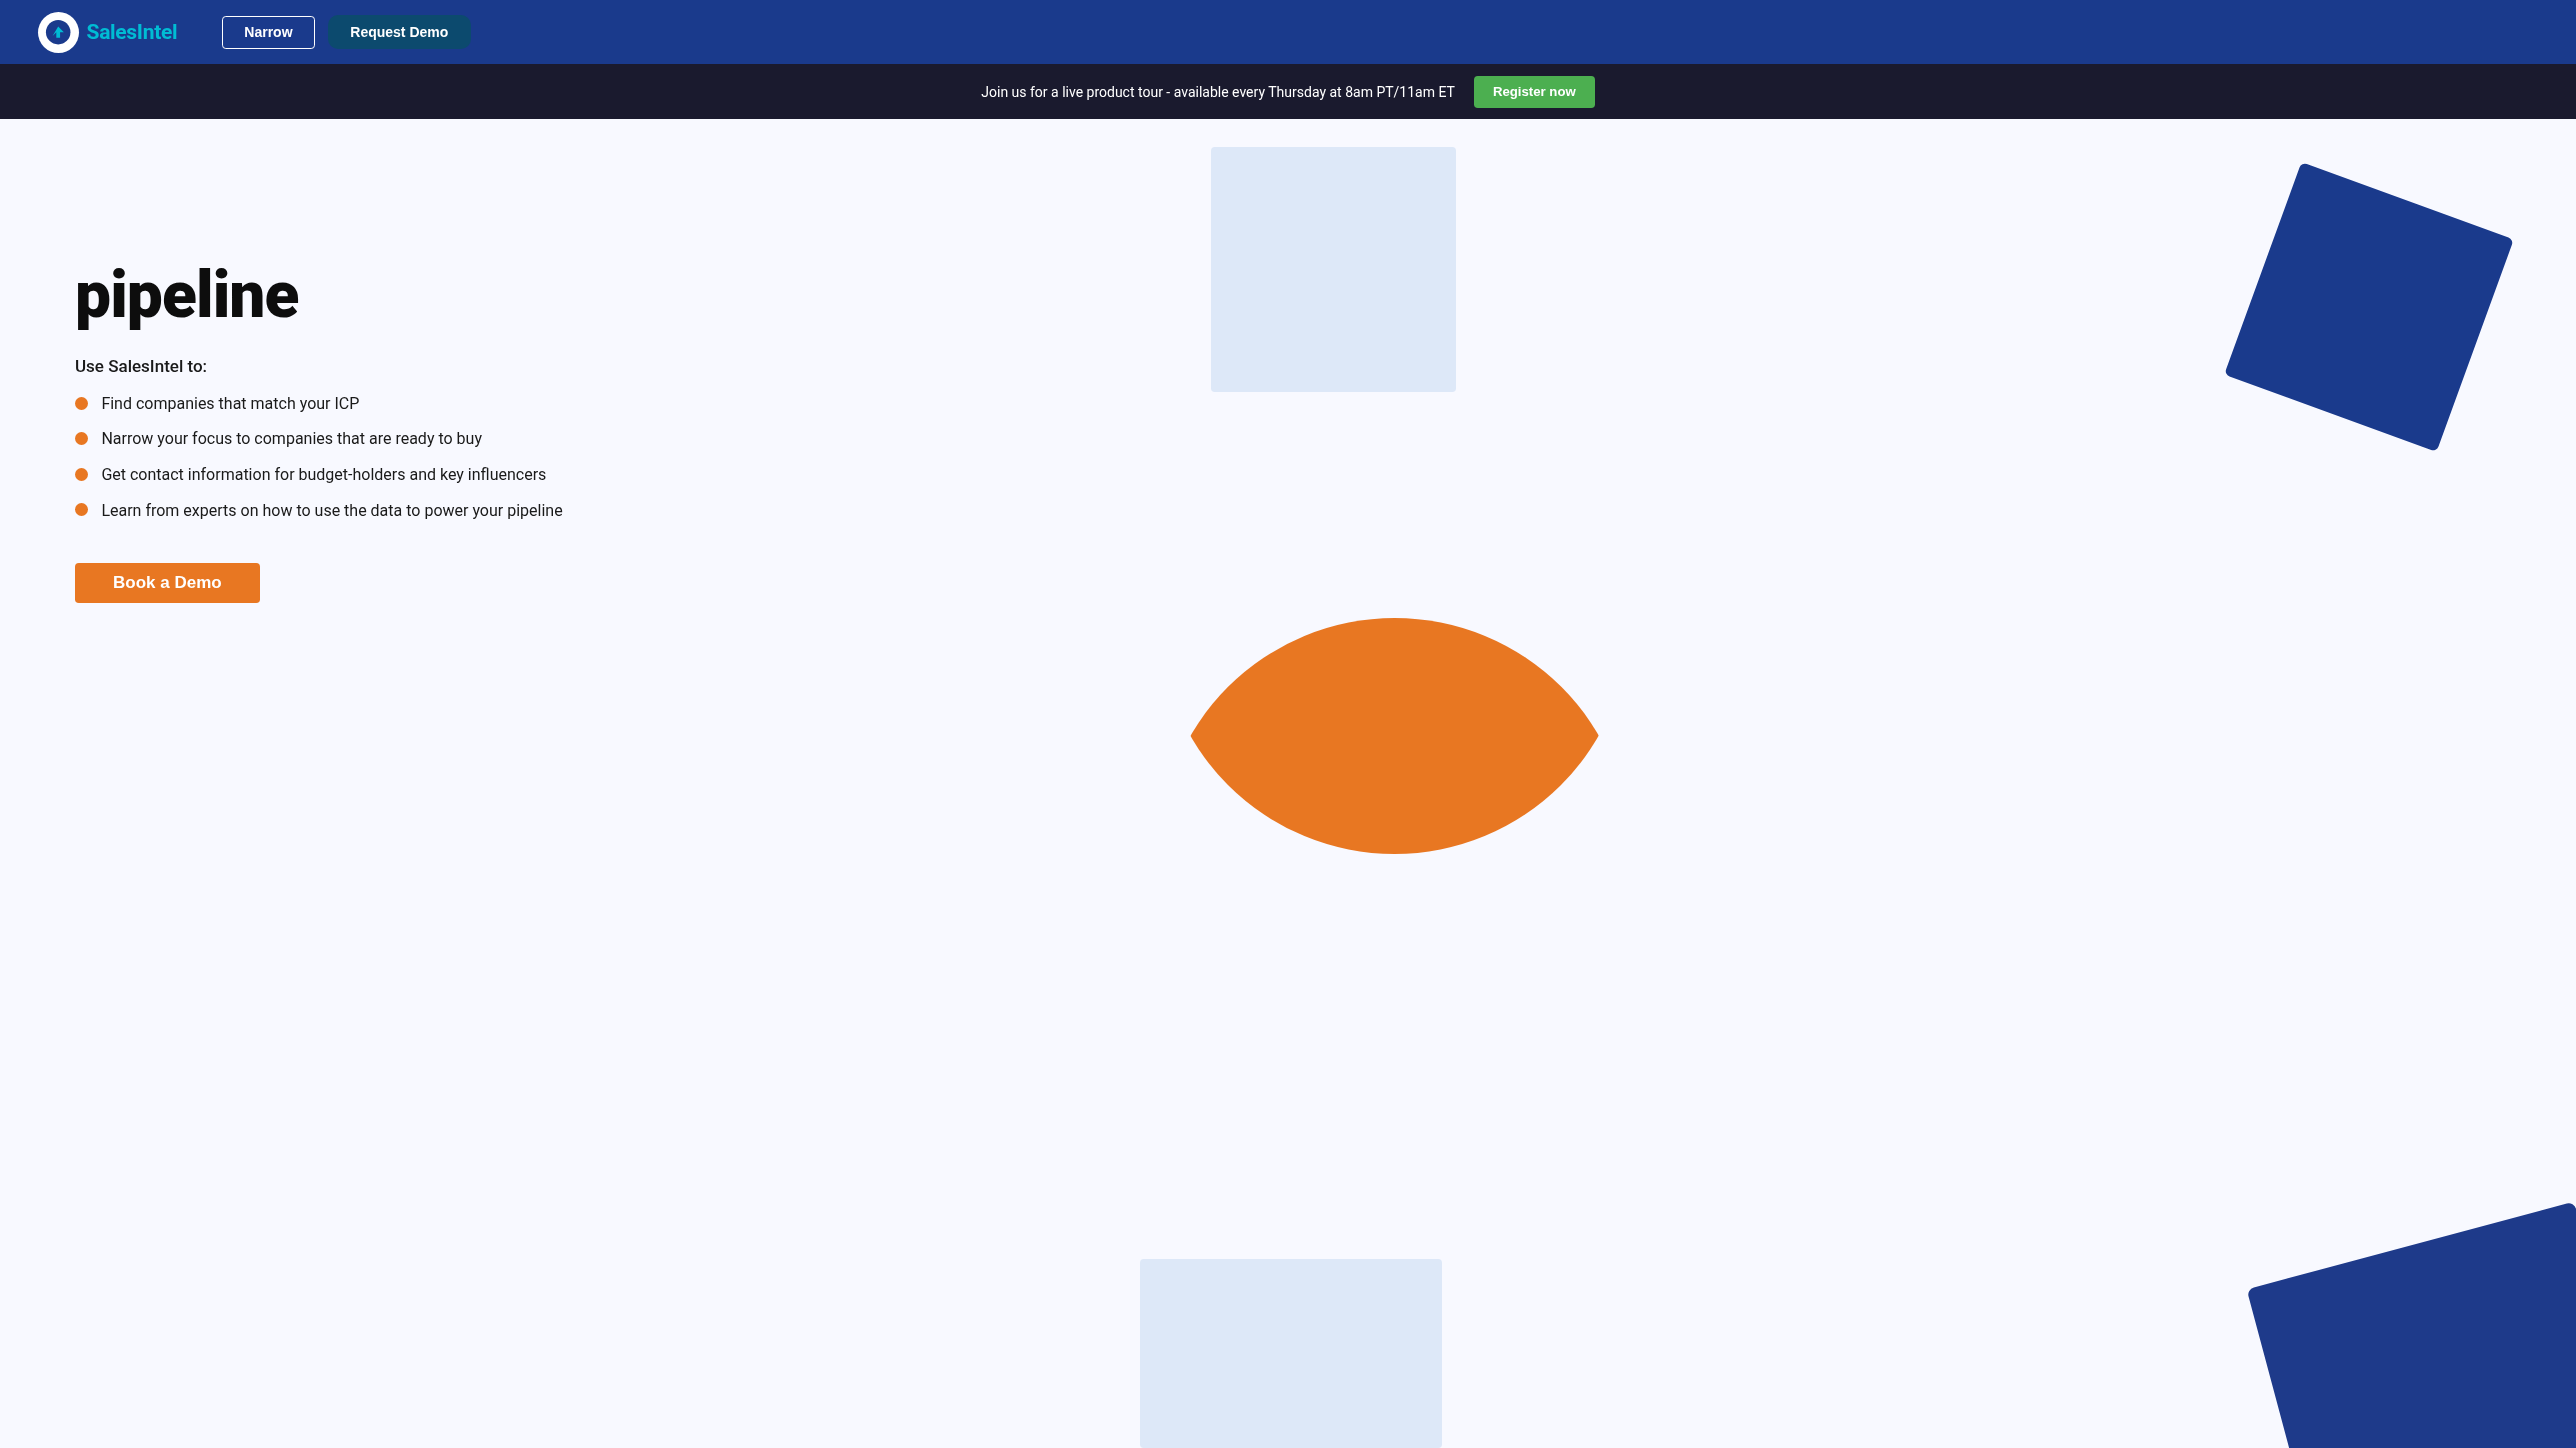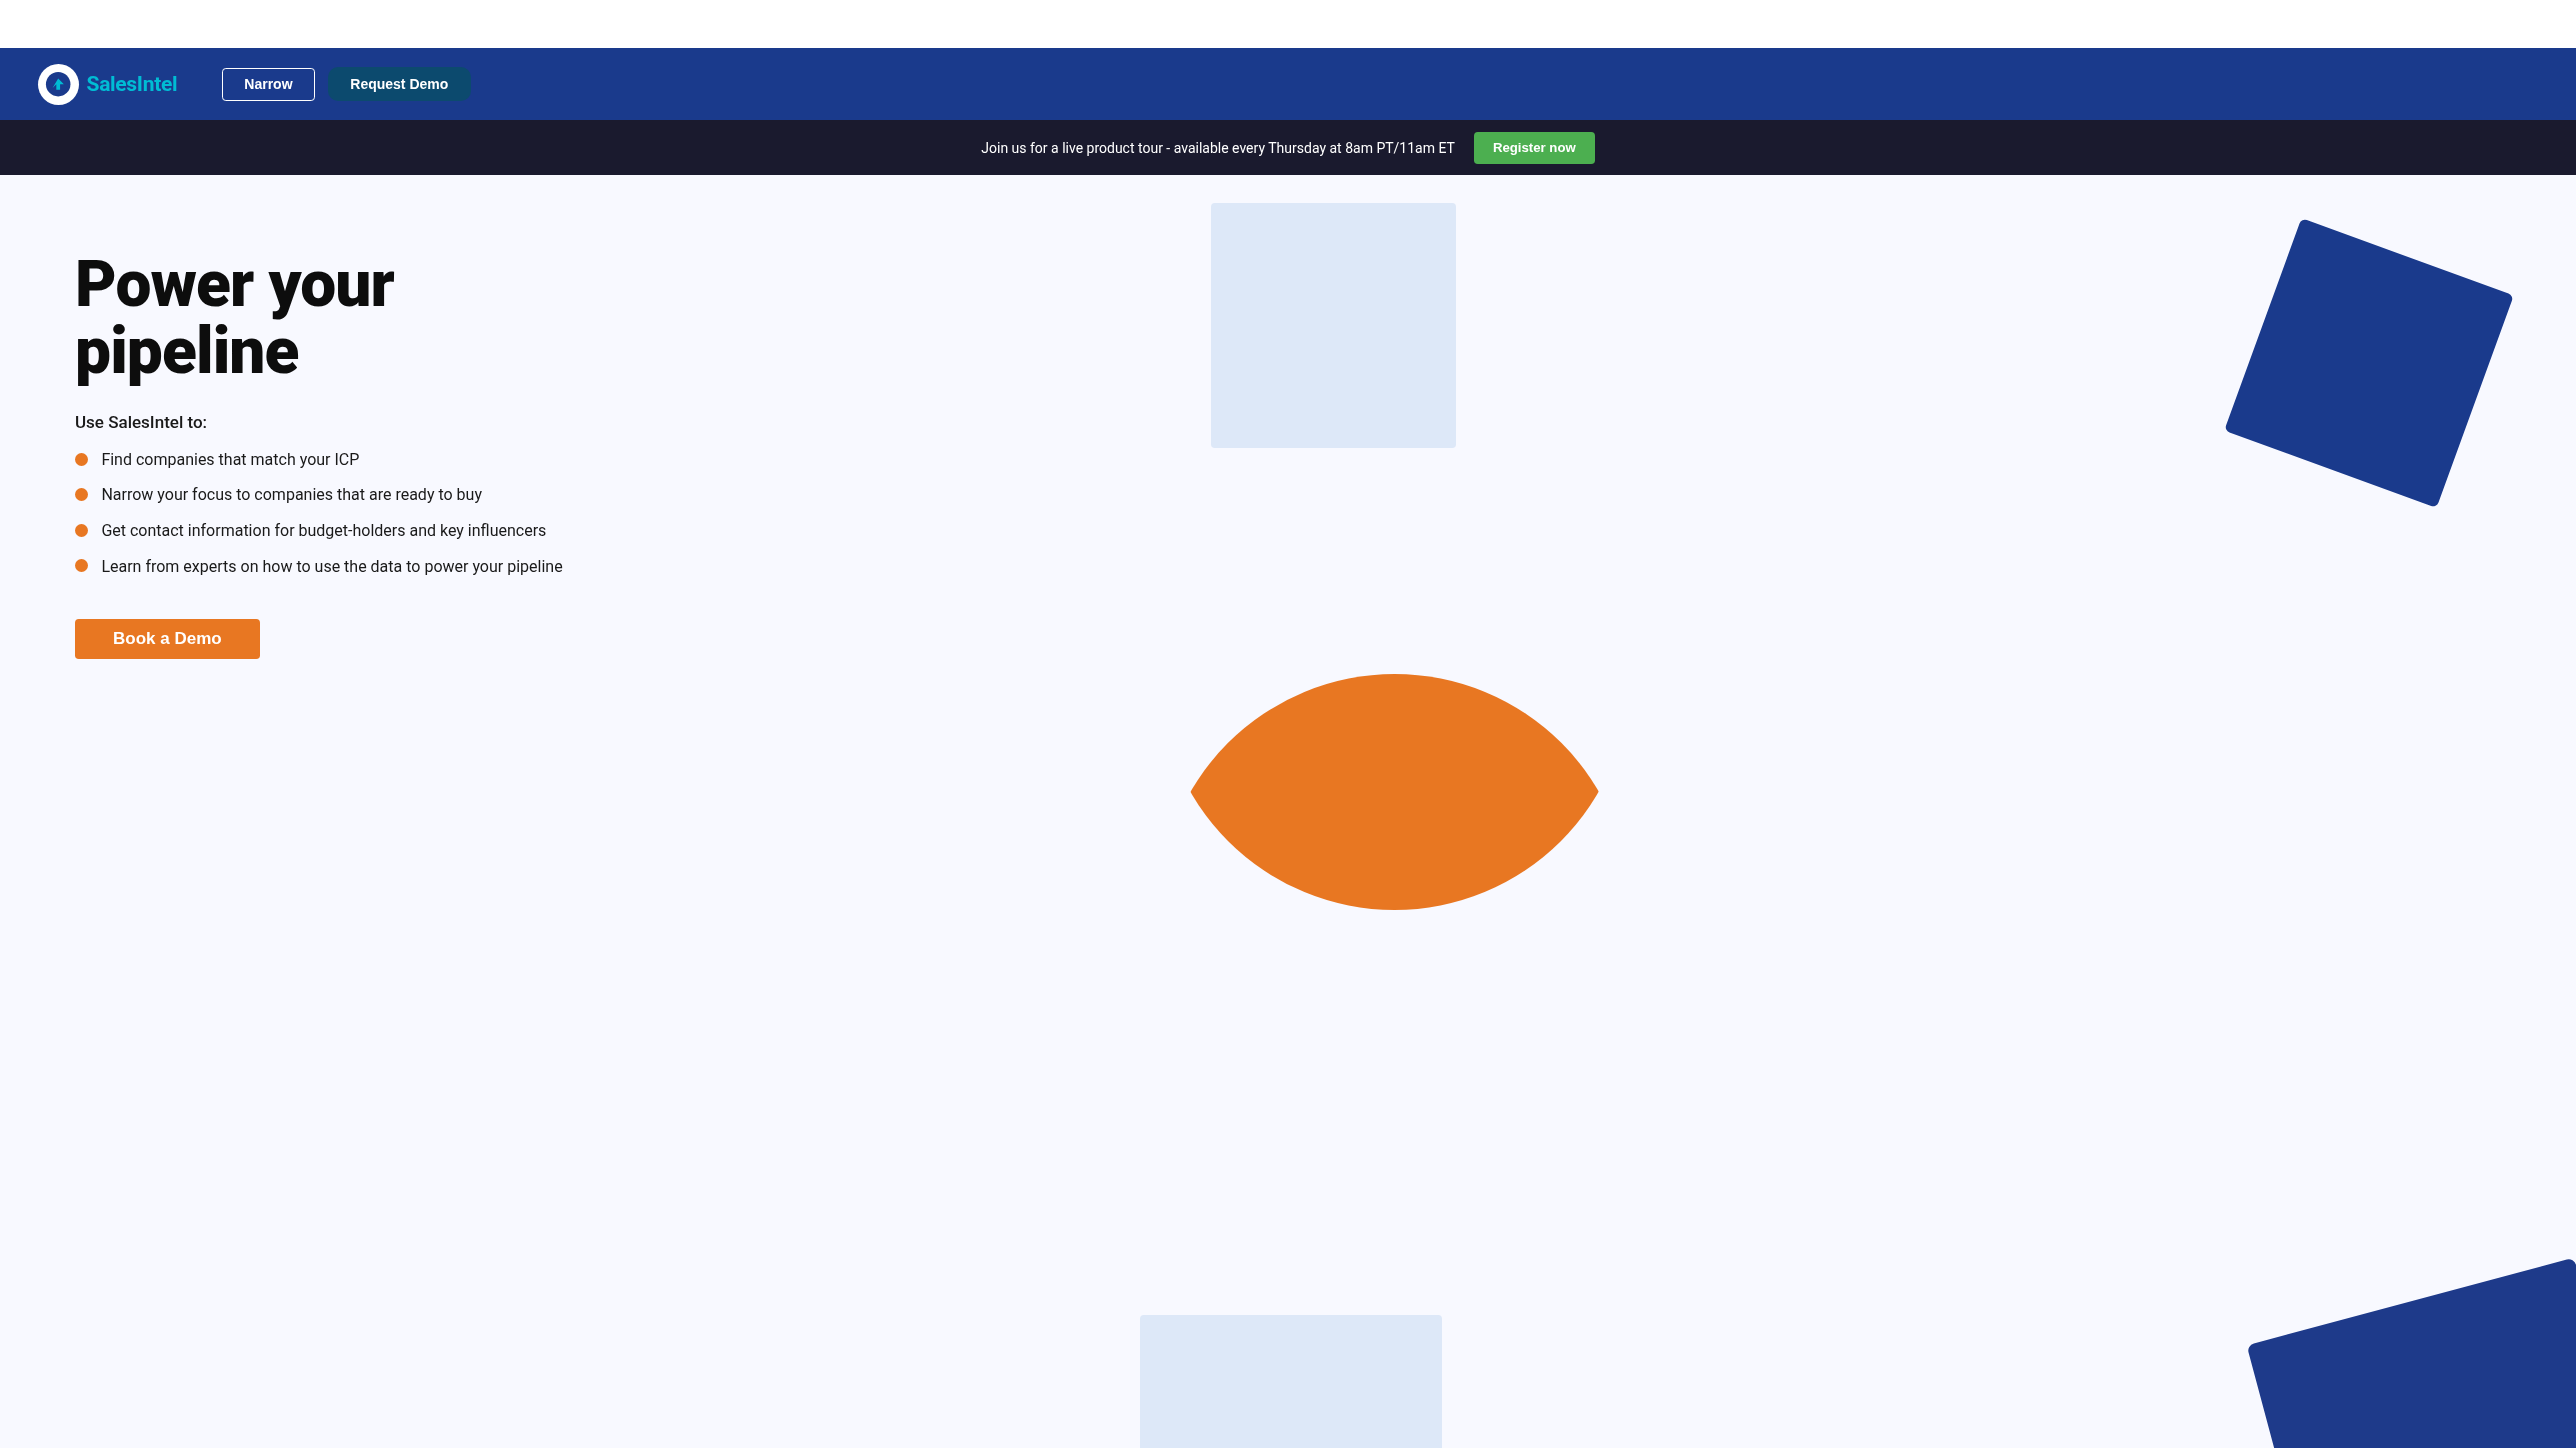--- a/index.html
+++ b/index.html
@@ -4,24 +4,23 @@
   <style>
     * { margin: 0; padding: 0; box-sizing: border-box; }
     body { font-family: -apple-system, BlinkMacSystemFont, 'Segoe UI', Roboto, sans-serif; background: #fff; overflow-x: hidden; }
 
     
     nav {
       background: #1a3a8c;
       display: flex;
       align-items: center;
       padding: 0 38px;
-      height: 72px;
+      height: 64px;
       position: relative;
       z-index: 100;
-      margin-top: 48px;
     }
     .nav-logo {
       display: flex;
       align-items: center;
       gap: 7.5px;
       text-decoration: none;
       margin-right: 45px;
     }
     .logo-icon {
       width: 41px;
@@ -284,21 +283,21 @@
 </nav>
 
 <div class="banner">
   <span class="banner-text">Join us for a live product tour - available every Thursday at 8am PT/11am ET</span>
   <button class="btn-register">Register now</button>
 </div>
 
 <section class="hero">
   <div class="hero-content">
     <h1 class="hero-title">
-      <span>Power your</span><br>
+      <br>
       <span>pipeline</span>
     </h1>
     <p class="hero-use-label">Use SalesIntel to:</p>
     <ul class="hero-list">
       <li>
         <span class="bullet"></span>
         <span>Find companies that match your ICP</span>
       </li>
       <li>
         <span class="bullet"></span>

